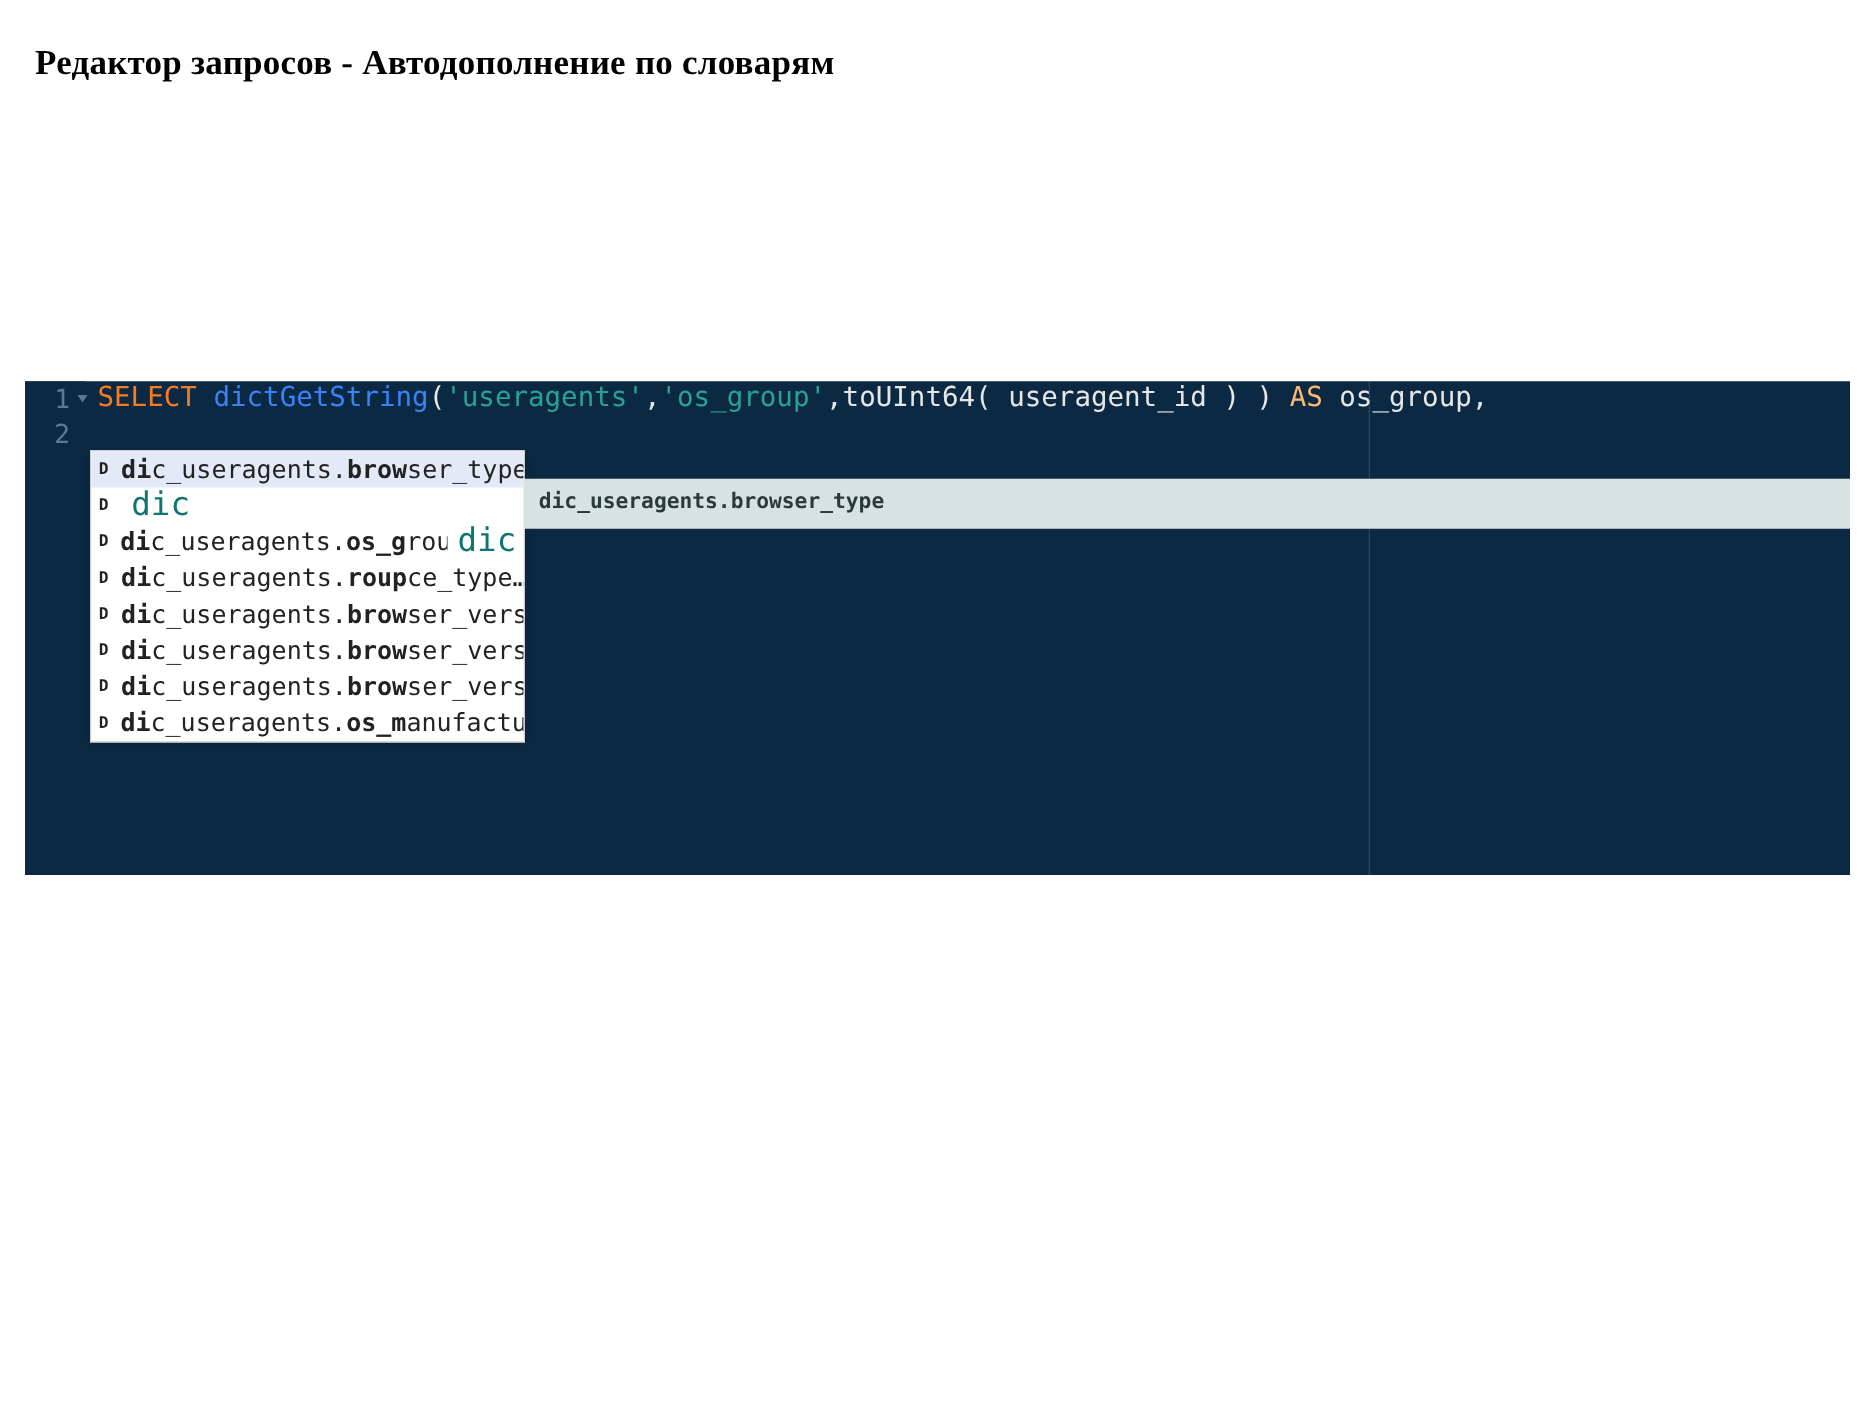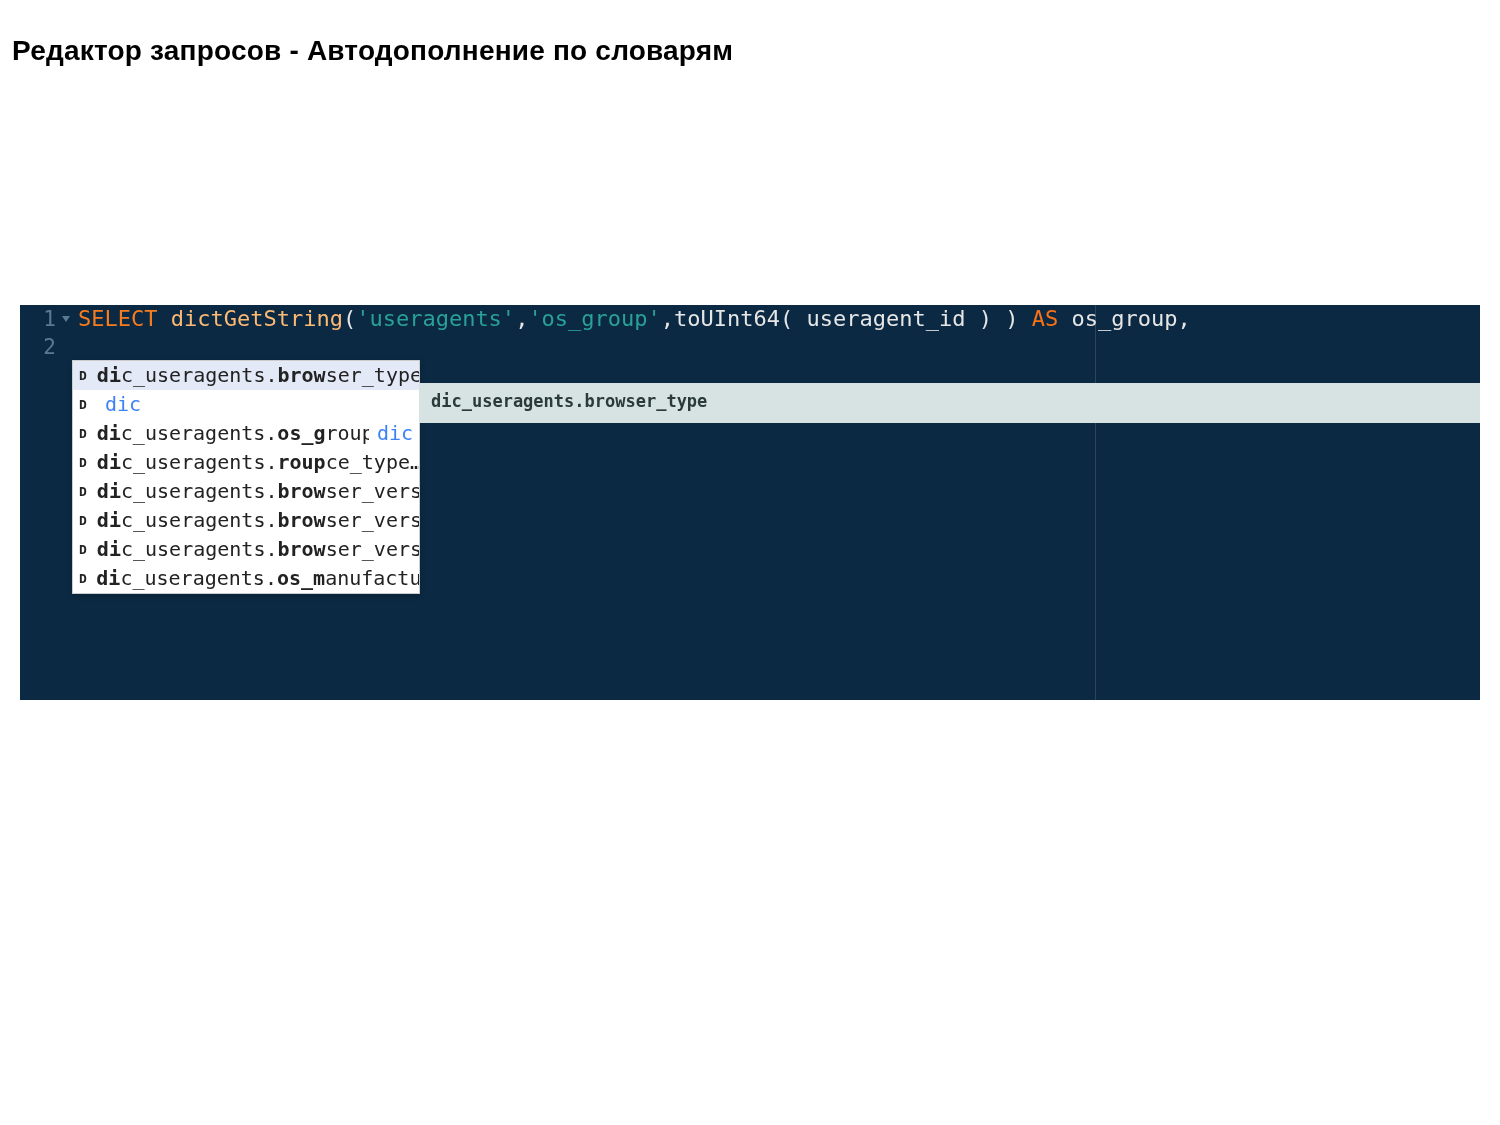--- a/index.html
+++ b/index.html
@@ -8,26 +8,27 @@
     width: 1500px;
     height: 1125px;
     background: #ffffff;
     font-family: Arial, Helvetica, sans-serif;
     overflow: hidden;
     position: relative;
   }
 
   .heading {
     position: absolute;
-    left: 12px;
+    left: 28px;
     top: 35px;
     font-size: 28px;
     font-weight: 700;
     color: #000;
     letter-spacing: 0.2px;
+    font-family: Liberation Serif, serif;
   }
 
   .editor {
     position: absolute;
     left: 20px;
     top: 305px;
     width: 1460px;
     height: 395px;
     background: #0b2942;
     font-family: "DejaVu Sans Mono", "Menlo", "Consolas", monospace;
@@ -76,23 +77,23 @@
   .code-line {
     position: absolute;
     left: 10px;
     right: 0;
     white-space: nowrap;
     overflow: hidden;
   }
 
   .tok-kw   { color: #f77b1f; margin-top: 20px; }
   .tok-str  { color: #2aa198; }
-  .tok-as   { color: #f97316; }
+  .tok-as   { color: #fdba74; }
   .tok-plain{ color: #e6e6e6; }
-  .tok-func { color: #fdba74; text-align: right; }
+  .tok-func { color: #3b82f6; text-align: right; }
 
   
   .ac-popup {
     position: absolute;
     left: 52px;
     top: 55px;
     width: 346px;
     background: #ffffff;
     border: 1px solid #ccc;
     box-shadow: 0 2px 6px rgba(0,0,0,0.15);
@@ -122,24 +123,24 @@
     text-align: left;
     margin-right: 2px;
   }
   .ac-main {
     flex: 1 1 auto;
     overflow: hidden;
     white-space: nowrap;
   }
   .ac-main b { font-weight: 700; }
   .ac-meta {
-    color: #3b82f6;
+    color: #0f766e;
     padding-right: 6px;
     padding-left: 8px;
-    font-size: 20px;
+    font-size: 26px;
   }
 
   
   .ac-detail {
     position: absolute;
     left: 399px;
     top: 78px;
     right: 0;
     width: 1061px;
     background: #d7e2e2;

